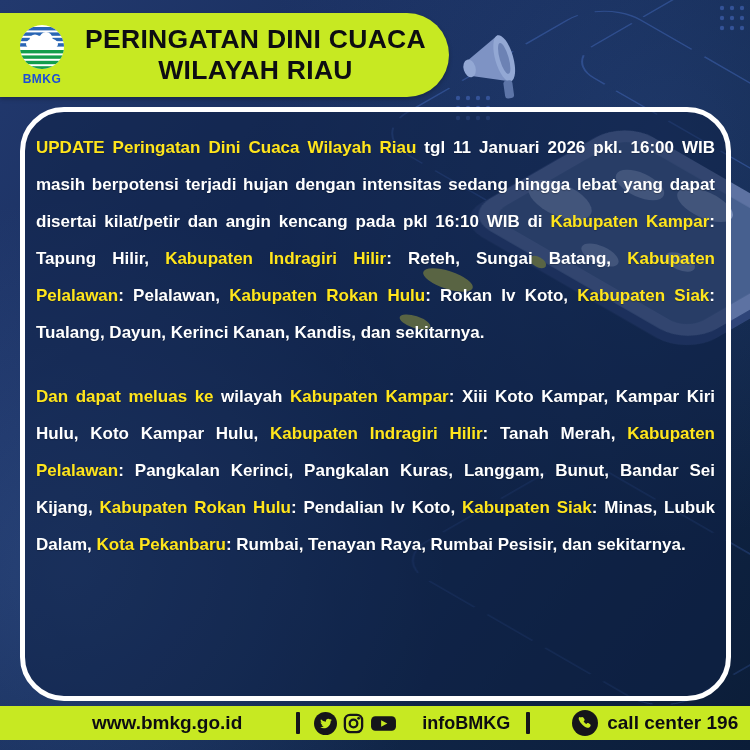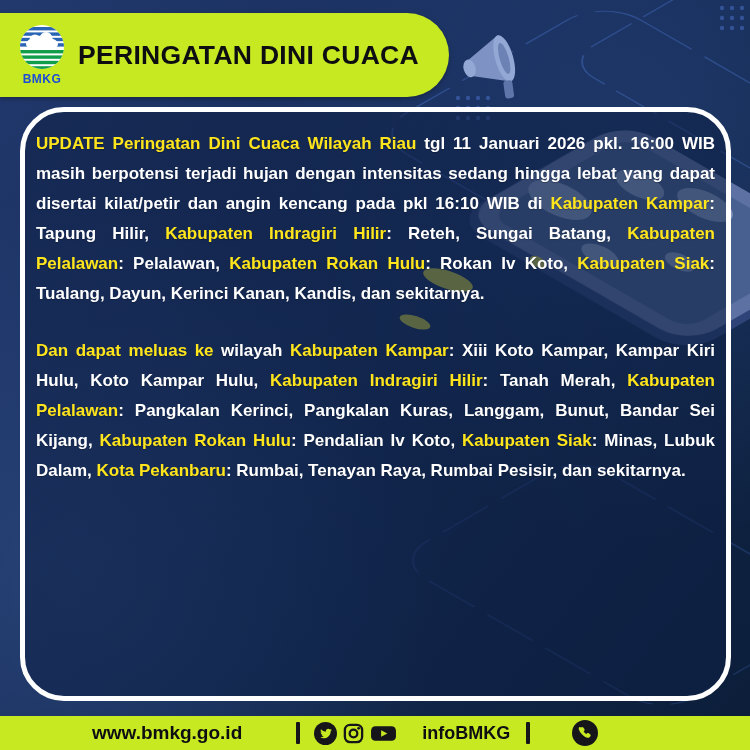--- a/index.html
+++ b/index.html
@@ -22,38 +22,38 @@
   
   .header-bar{
     position:absolute;left:0;top:13px;width:449px;height:84px;z-index:3;
     background:var(--lime);
     border-radius:0 42px 42px 0;
     display:flex;align-items:center;
     box-shadow:0 2px 4px rgba(0,0,0,0.25);
   }
   .logo-wrap{width:72px;margin-left:6px;text-align:center;flex:none;}
   .logo-label{font-size:12px;font-weight:bold;color:#1d4ed8;letter-spacing:0.5px;margin-top:-2px;}
-  .title-wrap{flex:1;text-align:left;padding-right:16px;color:var(--ink);}
+  .title-wrap{flex:1;text-align:center;padding-right:16px;color:var(--ink);}
   .title-line{font-size:26.5px;font-weight:bold;line-height:31px;letter-spacing:0.3px;white-space:nowrap;}
   
   .panel{
     position:absolute;left:20px;top:107px;width:711px;height:594px;z-index:2;
     border:5px solid #fff;border-radius:44px;
     background:var(--panel-bg);
     padding:17px 11px;
   }
-  .warning-text{font-weight:bold;font-size:17px;line-height:30px;color:#ffffff;text-align:justify;
+  .warning-text{font-weight:bold;font-size:17px;line-height:37px;color:#ffffff;text-align:justify;
     text-shadow:0 1px 1px rgba(0,0,0,0.25);}
   .warning-text p{margin:0 0 27px 0;}
   .warning-text p:last-child{margin-bottom:0;}
   .hl{color:var(--yellow);}
   .tx{color:#ffffff;}
   
   .footer-bar{
-    position:absolute;left:0;bottom:0;width:750px;height:34px;z-index:3;
+    position:absolute;left:0;bottom:10px;width:750px;height:34px;z-index:3;
     background:var(--lime);color:var(--ink);
     display:flex;align-items:center;
   }
   .site{font-size:19px;font-weight:bold;margin-left:92px;white-space:nowrap;}
   .vdiv{width:4px;height:22px;background:#15151a;border-radius:1px;flex:none;}
   .vdiv.d1{margin-left:54px;}
   .vdiv.d2{margin-left:16px;}
   .icon{flex:none;display:block;}
   .icon.tw{margin-left:14px;}
   .icon.ig{margin-left:5px;}
@@ -158,20 +158,21 @@
         <rect x="0" y="26" width="46" height="3.4" fill="#129d4b"></rect>
         <rect x="0" y="31.4" width="46" height="3.4" fill="#129d4b"></rect>
         <rect x="0" y="36.8" width="46" height="3.4" fill="#129d4b"></rect>
         <rect x="0" y="42.2" width="46" height="3.4" fill="#129d4b"></rect>
       </g>
     </svg>
     <div class="logo-label">BMKG</div>
   </div>
   <div class="title-wrap">
     <div class="title-line">PERINGATAN DINI CUACA</div>
+    <div class="title-line">WILAYAH RIAU</div>
   </div>
 </div>
 
 <div class="panel">
   <div class="warning-text">
       <p><span class="hl">UPDATE Peringatan Dini Cuaca Wilayah Riau</span><span class="tx"> tgl 11 Januari 2026 pkl. 16:00 WIB masih berpotensi terjadi hujan dengan intensitas sedang hingga lebat yang dapat disertai kilat/petir dan angin kencang pada pkl 16:10 WIB di </span><span class="hl">Kabupaten Kampar</span><span class="tx">: Tapung Hilir, </span><span class="hl">Kabupaten Indragiri Hilir</span><span class="tx">: Reteh, Sungai Batang, </span><span class="hl">Kabupaten Pelalawan</span><span class="tx">: Pelalawan, </span><span class="hl">Kabupaten Rokan Hulu</span><span class="tx">: Rokan Iv Koto, </span><span class="hl">Kabupaten Siak</span><span class="tx">: Tualang, Dayun, Kerinci Kanan, Kandis, dan sekitarnya.</span></p>
       <p><span class="hl">Dan dapat meluas ke</span><span class="tx"> wilayah </span><span class="hl">Kabupaten Kampar</span><span class="tx">: Xiii Koto Kampar, Kampar Kiri Hulu, Koto Kampar Hulu, </span><span class="hl">Kabupaten Indragiri Hilir</span><span class="tx">: Tanah Merah, </span><span class="hl">Kabupaten Pelalawan</span><span class="tx">: Pangkalan Kerinci, Pangkalan Kuras, Langgam, Bunut, Bandar Sei Kijang, </span><span class="hl">Kabupaten Rokan Hulu</span><span class="tx">: Pendalian Iv Koto, </span><span class="hl">Kabupaten Siak</span><span class="tx">: Minas, Lubuk Dalam, </span><span class="hl">Kota Pekanbaru</span><span class="tx">: Rumbai, Tenayan Raya, Rumbai Pesisir, dan sekitarnya.</span></p>
     </div>
 </div>
 
@@ -190,13 +191,14 @@
   <svg class="icon yt" width="27" height="23" viewBox="0 0 28 24">
     <rect x="1" y="4.5" width="26" height="15" rx="4.5" fill="#15151a"></rect>
     <polygon points="11.5,8.5 18,12 11.5,15.5" fill="#c7e922"></polygon>
   </svg>
   <span class="handle">infoBMKG</span>
   <span class="vdiv d2"></span>
   <svg class="phone-wrap" width="26" height="26" viewBox="0 0 26 26">
     <circle cx="13" cy="13" r="13" fill="#15151a"></circle>
     <path fill="#c7e922" d="M9.2 7.4c.6-.6 1.6-.55 2.1.12l1.05 1.4c.42.56.37 1.35-.13 1.85l-.6.6c.38.95 1.7 2.27 2.65 2.65l.6-.6c.5-.5 1.29-.55 1.85-.13l1.4 1.05c.67.5.72 1.5.12 2.1l-.75.75c-.62.62-1.55.85-2.37.53-1.83-.72-3.56-1.88-4.98-3.3-1.42-1.42-2.58-3.15-3.3-4.98-.32-.82-.09-1.75.53-2.37z"></path>
   </svg>
+  <span class="call">call center 196</span>
 </div>
 
 </body></html>

